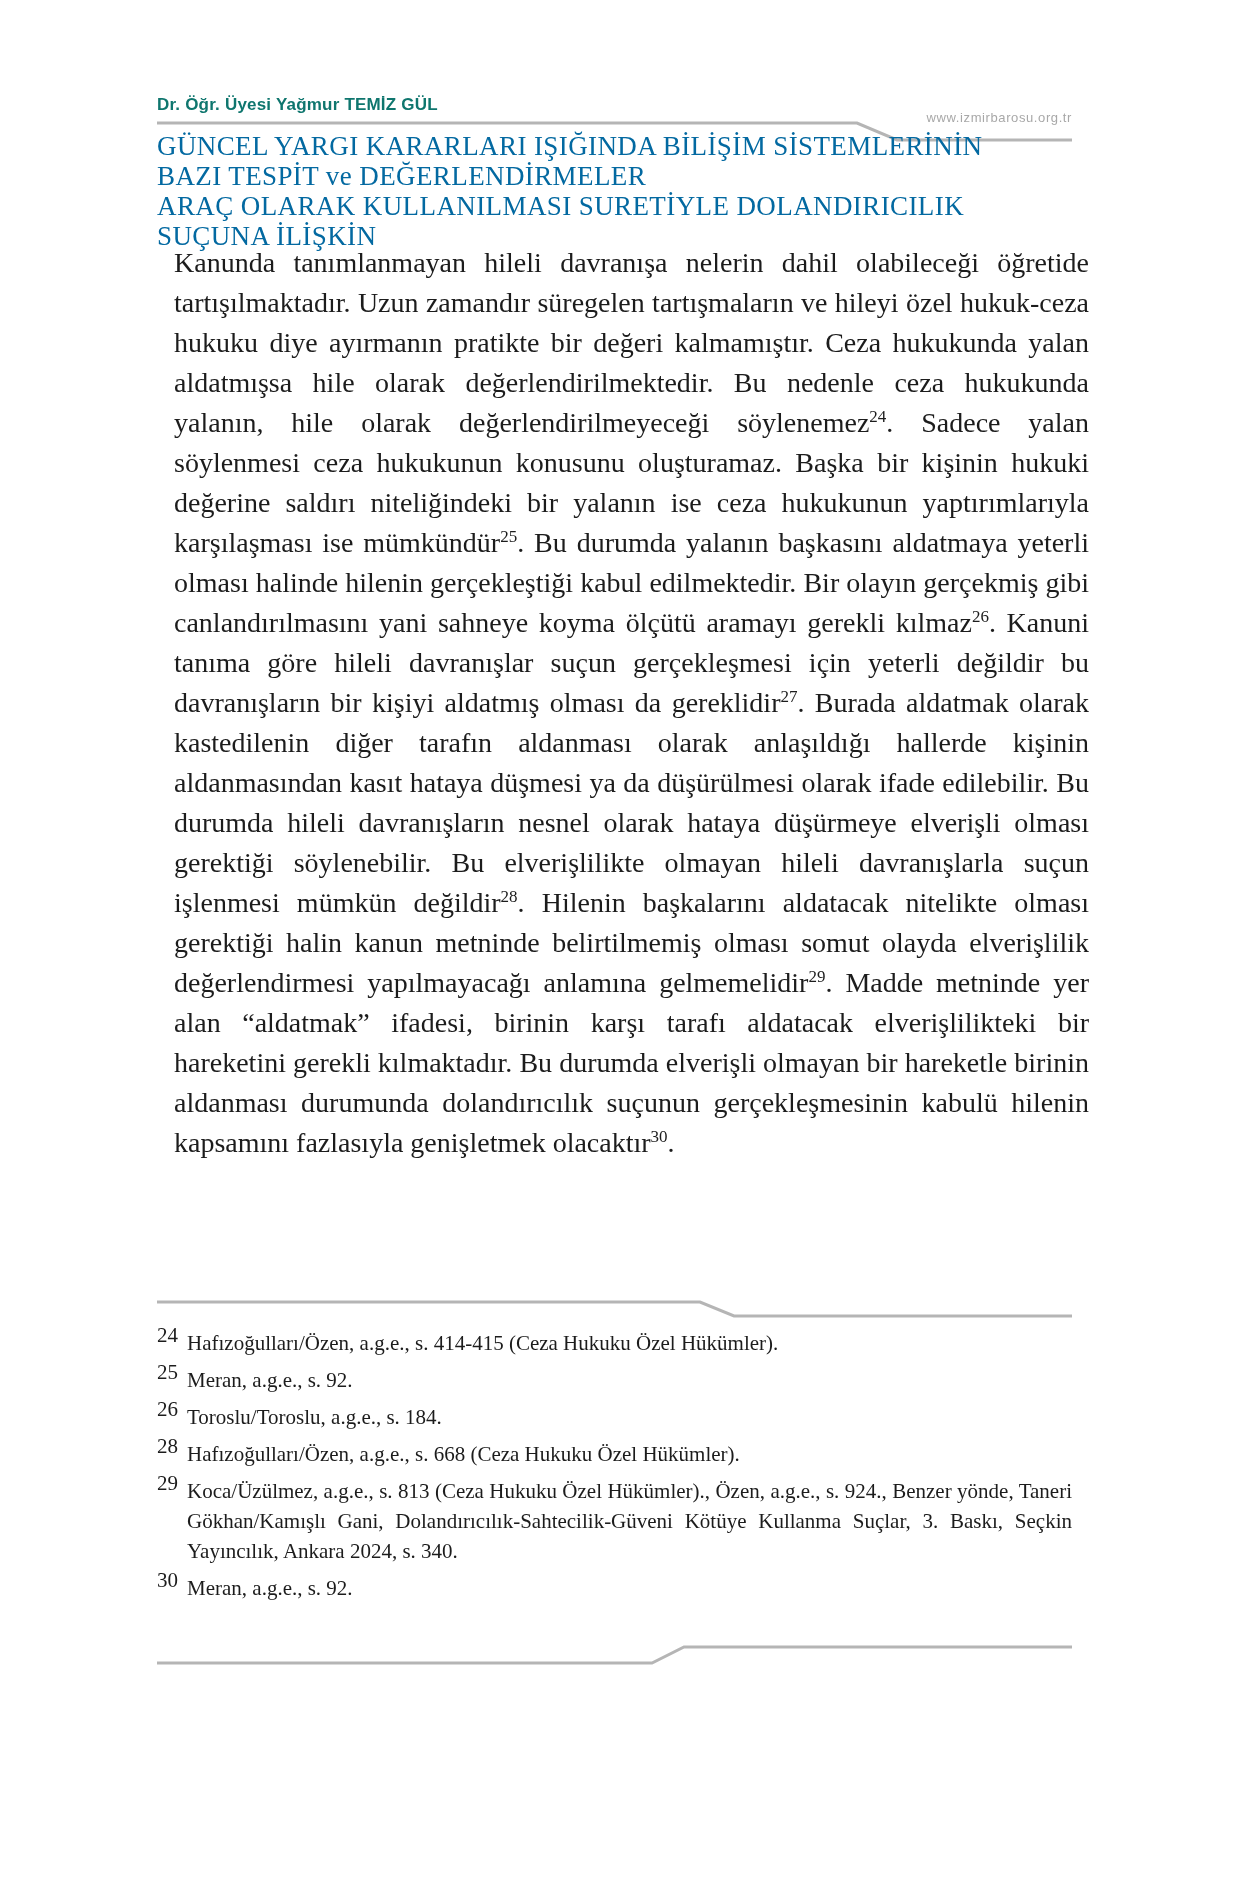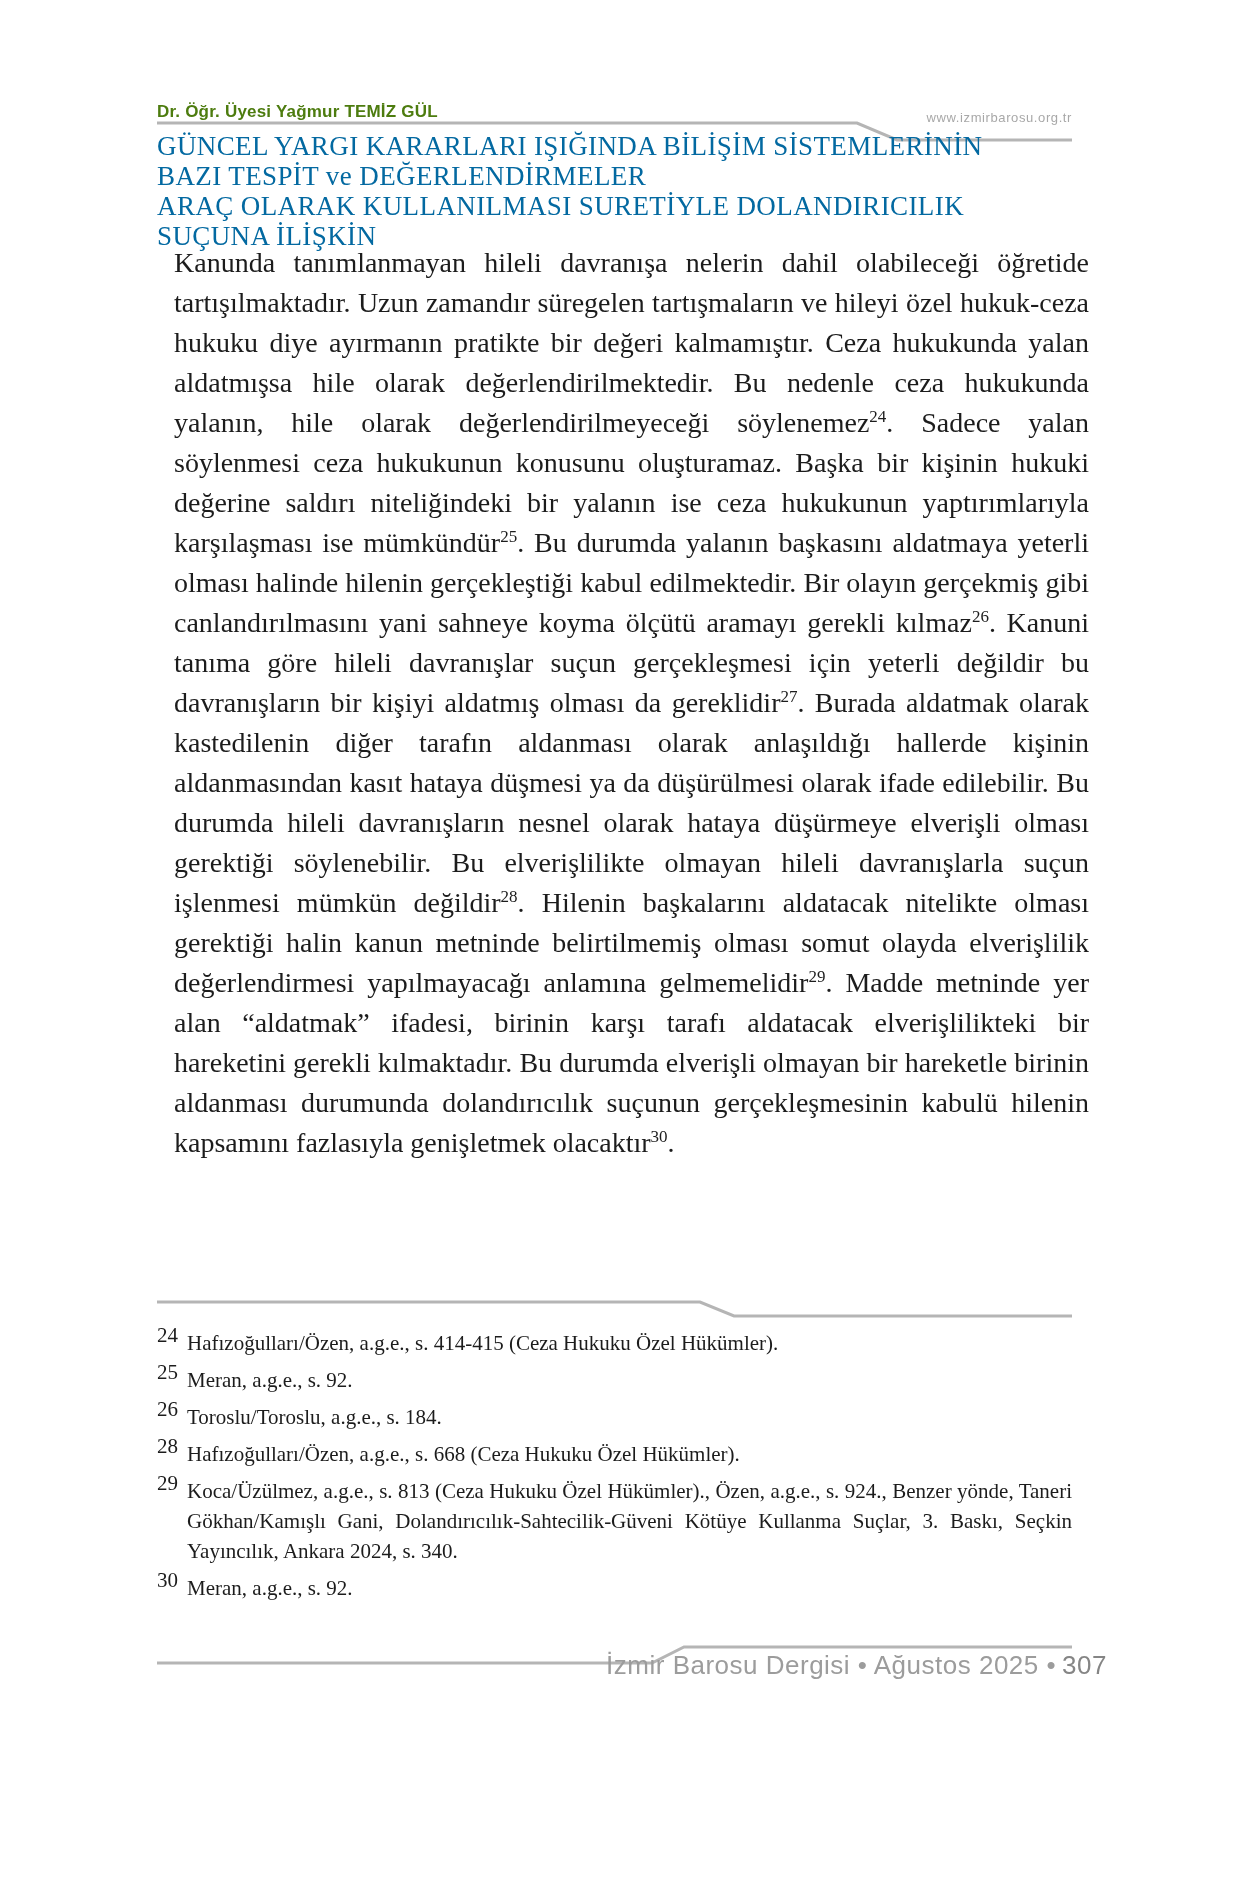--- a/index.html
+++ b/index.html
@@ -23,26 +23,26 @@
   }
   .rules polyline {
     fill: none;
     stroke: #b5b5b5;
     stroke-width: 3;
     stroke-linejoin: miter;
   }
   .author {
     position: absolute;
     left: 157px;
-    top: 102px;
+    top: 95px;
     font-family: "Liberation Sans", "DejaVu Sans", sans-serif;
     font-weight: bold;
     font-size: 17px;
     letter-spacing: 0.2px;
-    color: #4d7c0f;
+    color: #0f766e;
   }
   .website {
     position: absolute;
     right: 188px;
     top: 110px;
     font-family: "Liberation Sans", "DejaVu Sans", sans-serif;
     font-size: 13px;
     letter-spacing: 0.6px;
     color: #a8a8a8;
   }
@@ -144,17 +144,14 @@
 
   <div class="footnotes" id="footnotes">
       <div class="footnote"><span class="fn-num">24</span><span class="fn-text">Hafızoğulları/Özen, a.g.e., s. 414-415 (Ceza Hukuku Özel Hükümler).</span></div>
       <div class="footnote"><span class="fn-num">25</span><span class="fn-text">Meran, a.g.e., s. 92.</span></div>
       <div class="footnote"><span class="fn-num">26</span><span class="fn-text">Toroslu/Toroslu, a.g.e., s. 184.</span></div>
       <div class="footnote"><span class="fn-num">28</span><span class="fn-text">Hafızoğulları/Özen, a.g.e., s. 668 (Ceza Hukuku Özel Hükümler).</span></div>
       <div class="footnote"><span class="fn-num">29</span><span class="fn-text">Koca/Üzülmez, a.g.e., s. 813 (Ceza Hukuku Özel Hükümler)., Özen, a.g.e., s. 924., Benzer yönde, Taneri Gökhan/Kamışlı Gani, Dolandırıcılık-Sahtecilik-Güveni Kötüye Kullanma Suçlar, 3. Baskı, Seçkin Yayıncılık, Ankara 2024, s. 340.</span></div>
       <div class="footnote"><span class="fn-num">30</span><span class="fn-text">Meran, a.g.e., s. 92.</span></div>
     </div>
 
-  <div class="footer">
-    <span>İzmir Barosu Dergisi • Ağustos 2025 •</span><span class="pageno">307</span>
-  </div>
 
 </div>
 
 </body></html>

